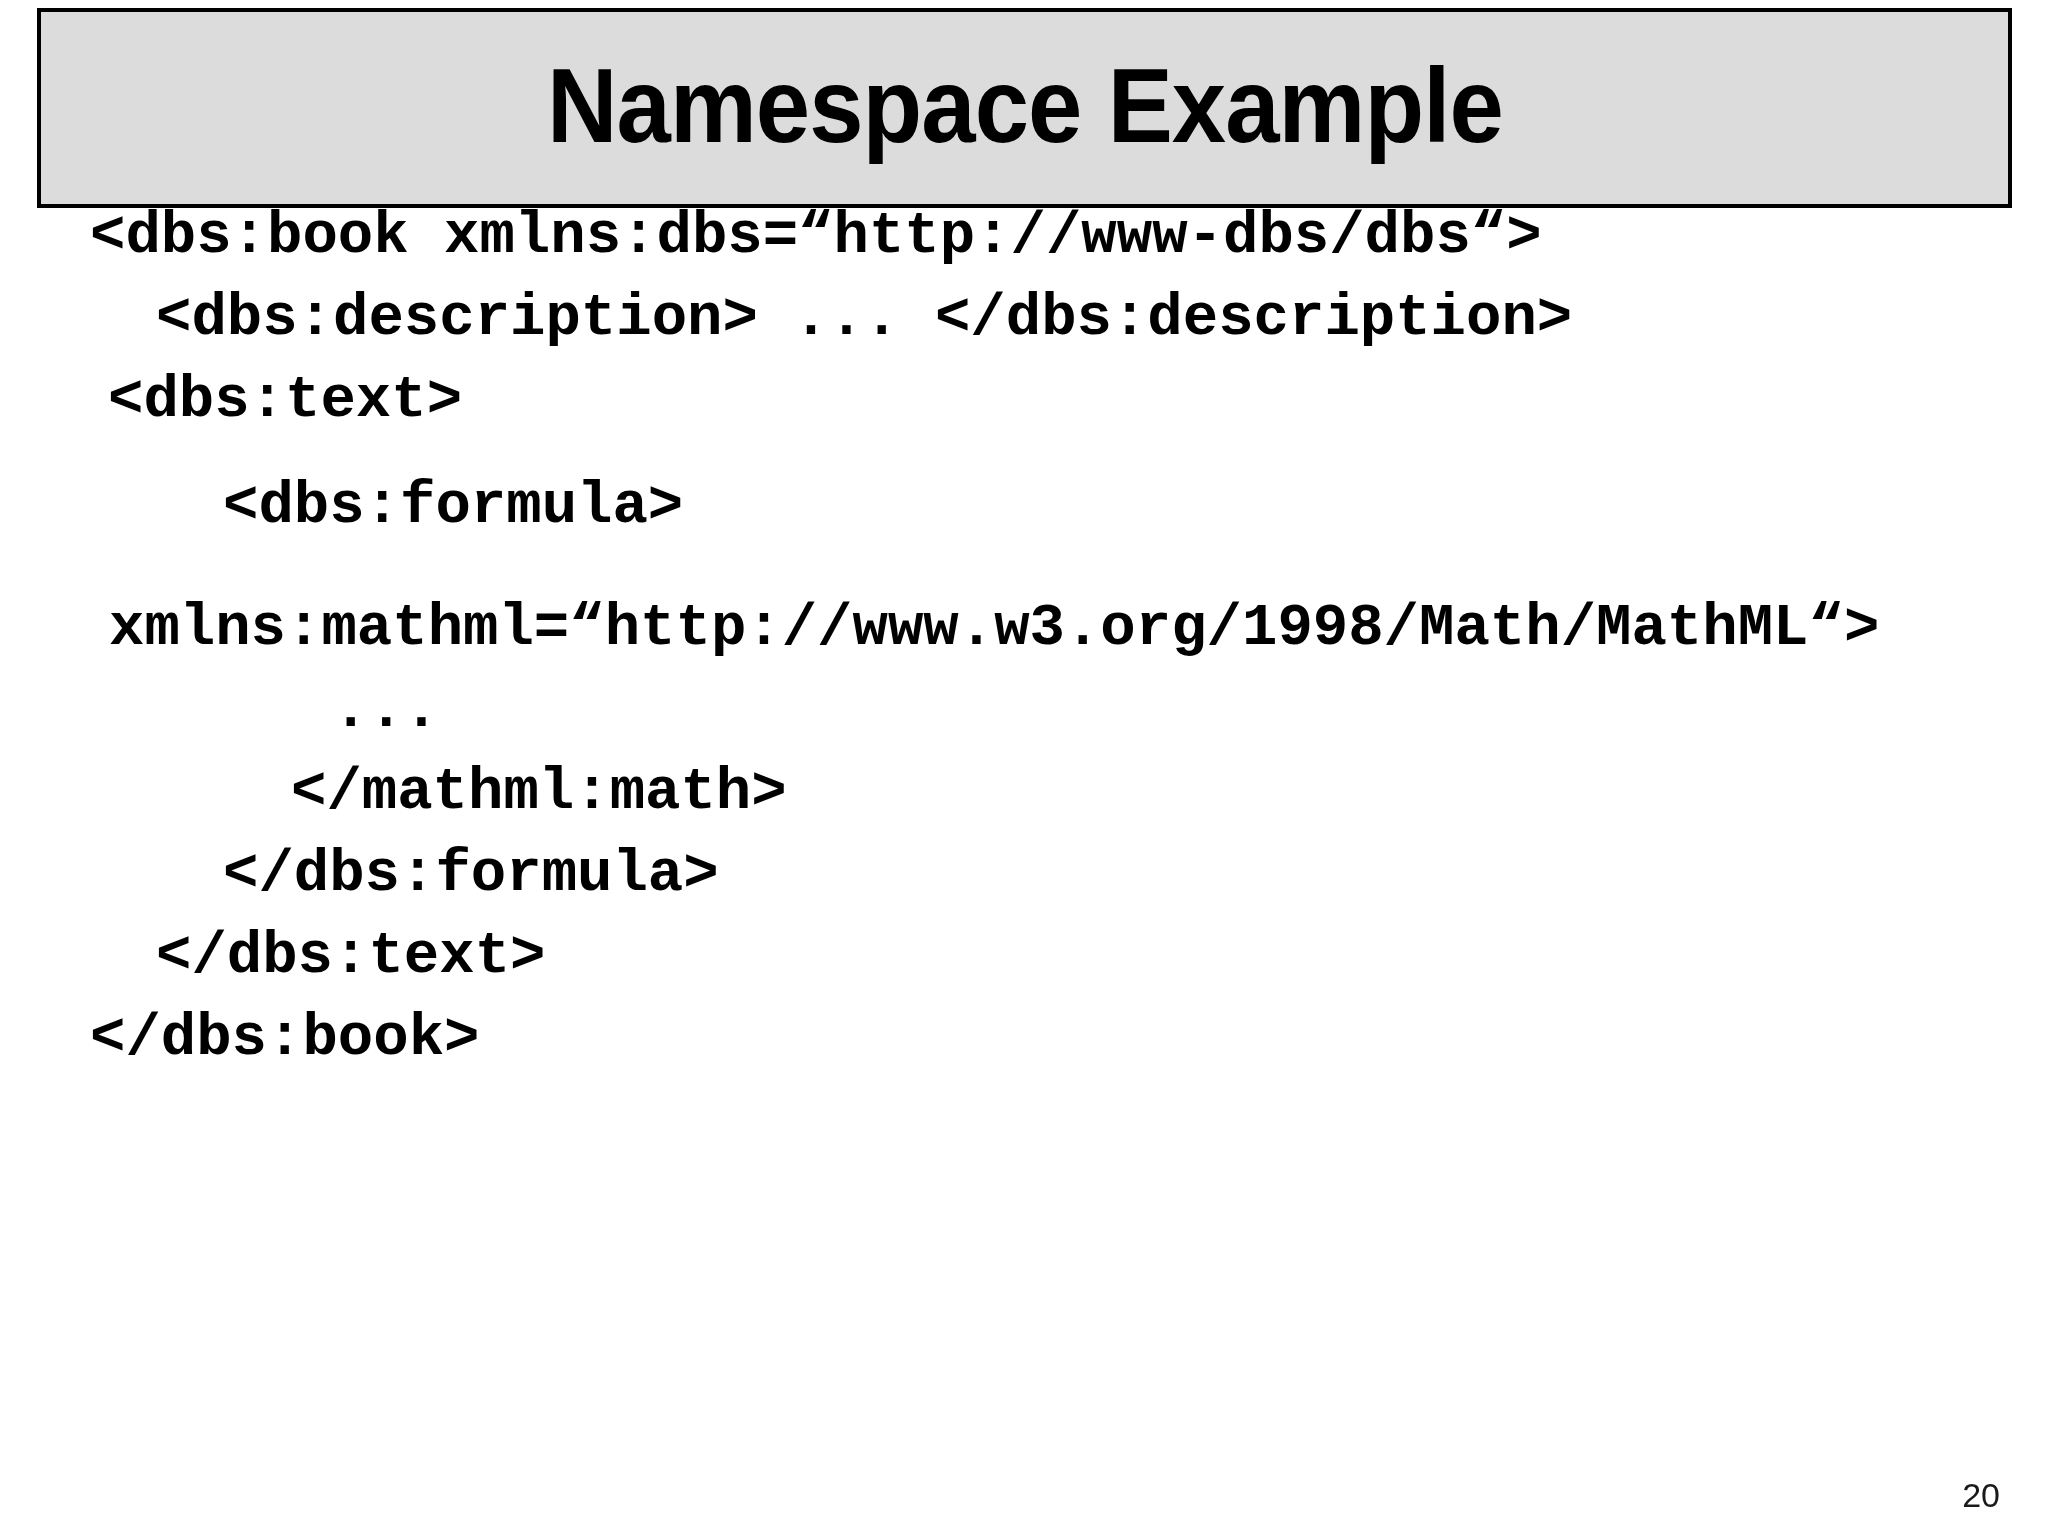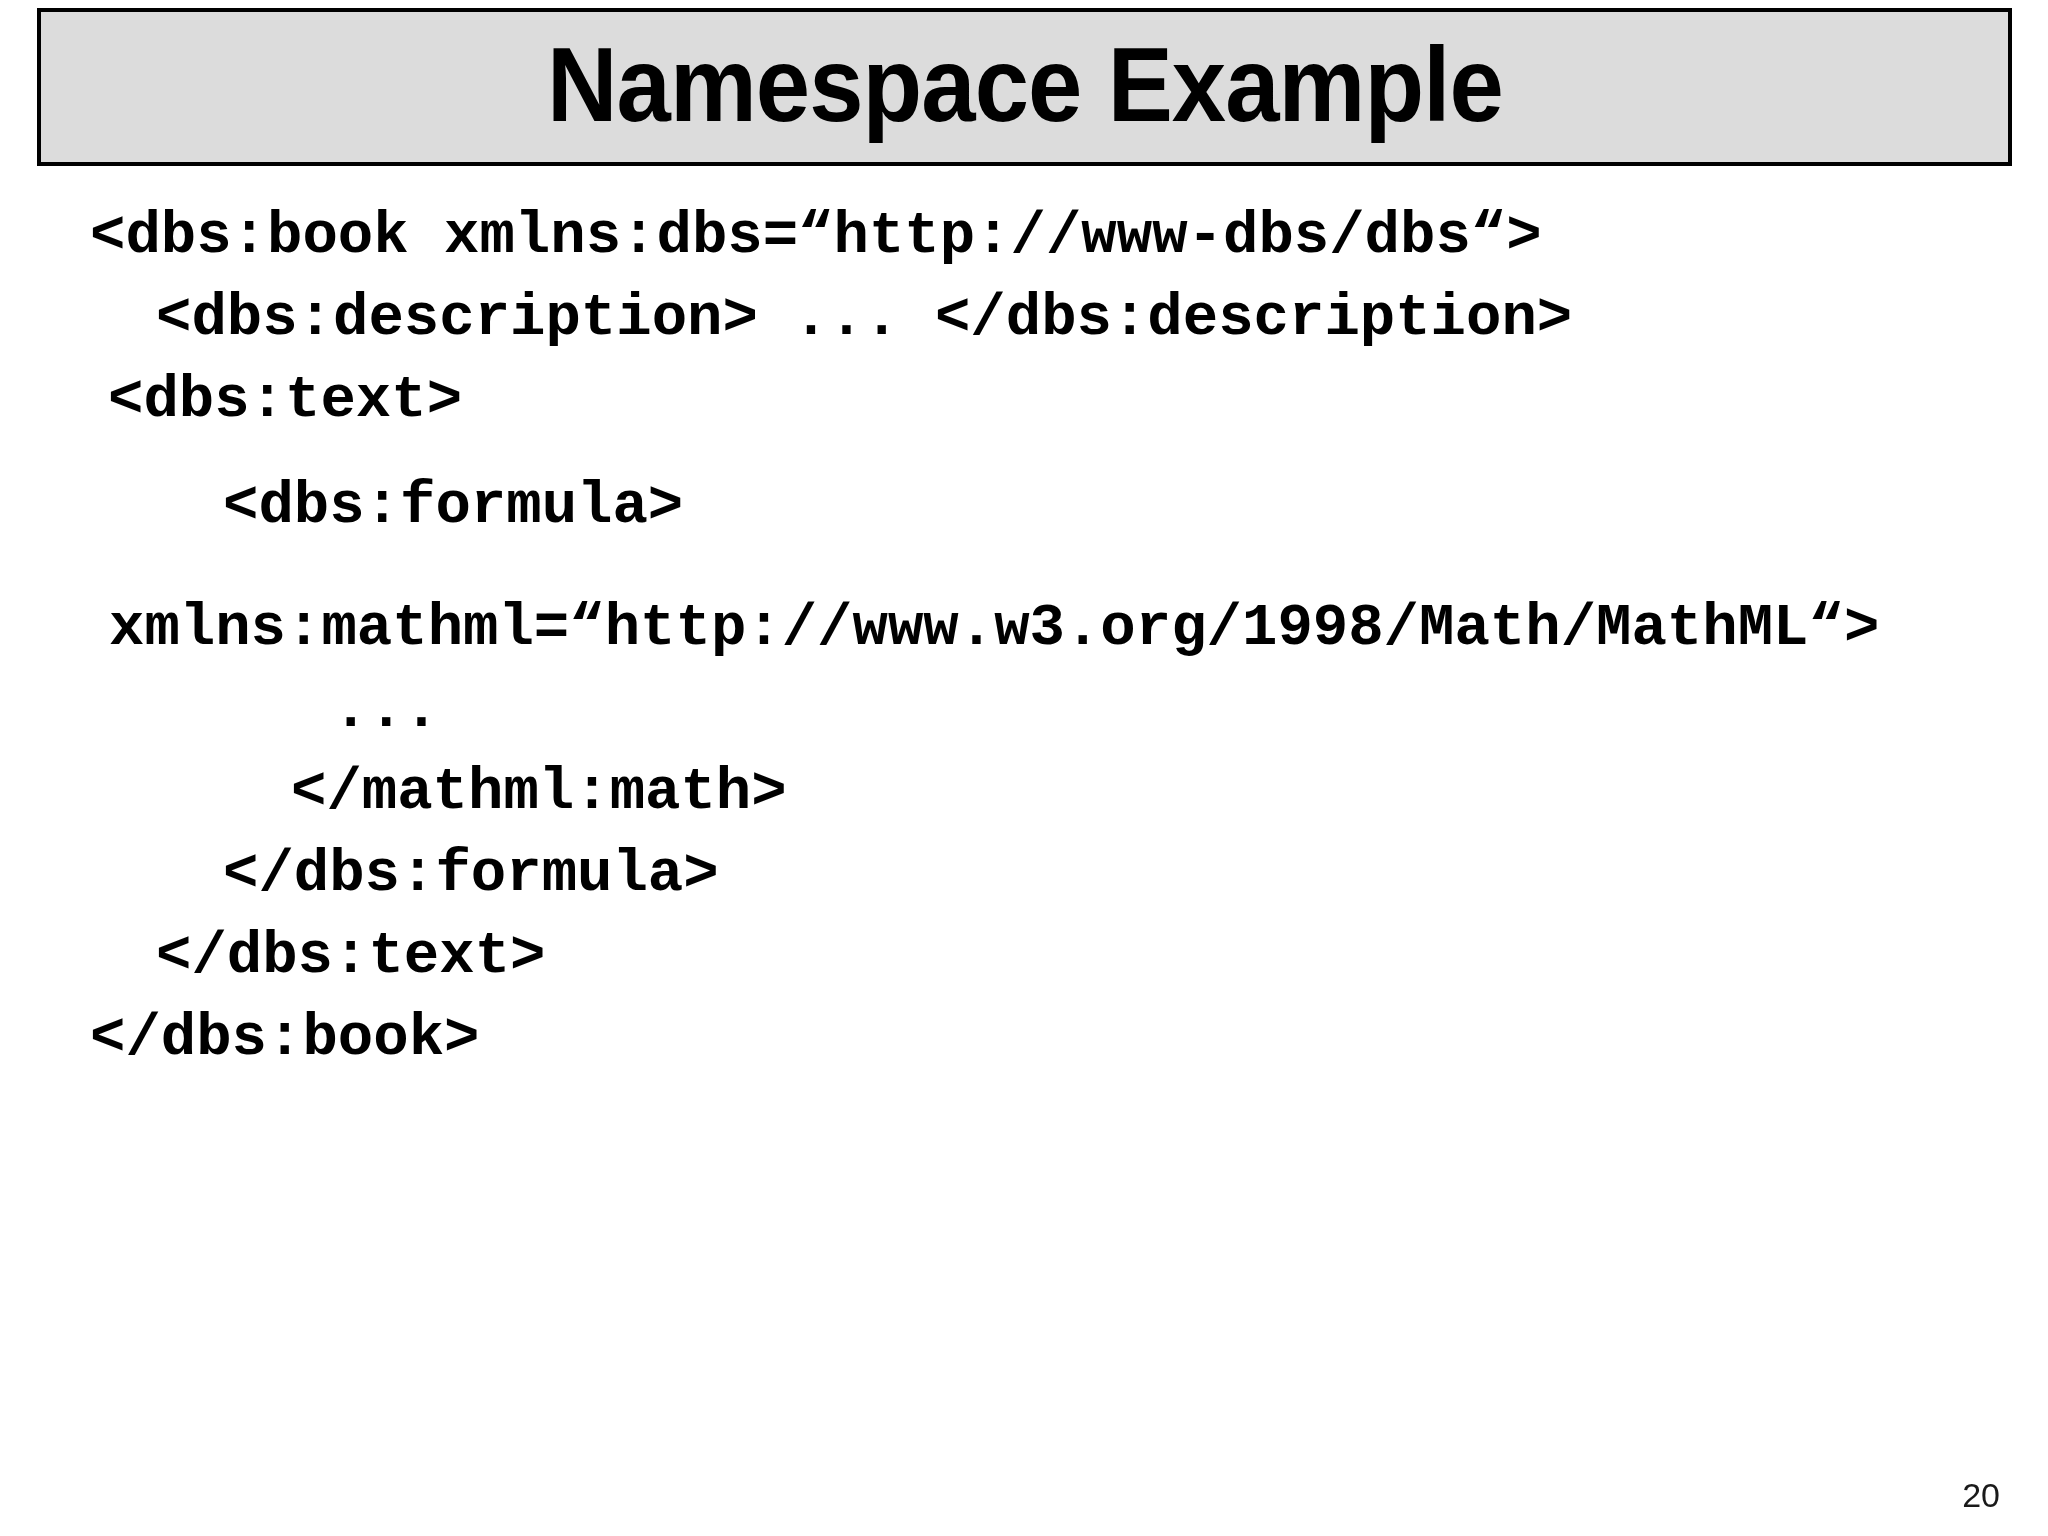--- a/index.html
+++ b/index.html
@@ -20,21 +20,21 @@
     inset: 0;
     background: #ffffff;
   }
 
   
   #title-bar {
     position: absolute;
     left: 37px;
     top: 8px;
     width: 1975px;
-    height: 158px;
+    height: 200px;
     box-sizing: border-box;
     background: #dcdcdc;
     border: 4px solid #000000;
     display: flex;
     align-items: center;
     justify-content: center;
   }
   #title-text {
     font-family: "Liberation Sans", sans-serif;
     font-weight: bold;

